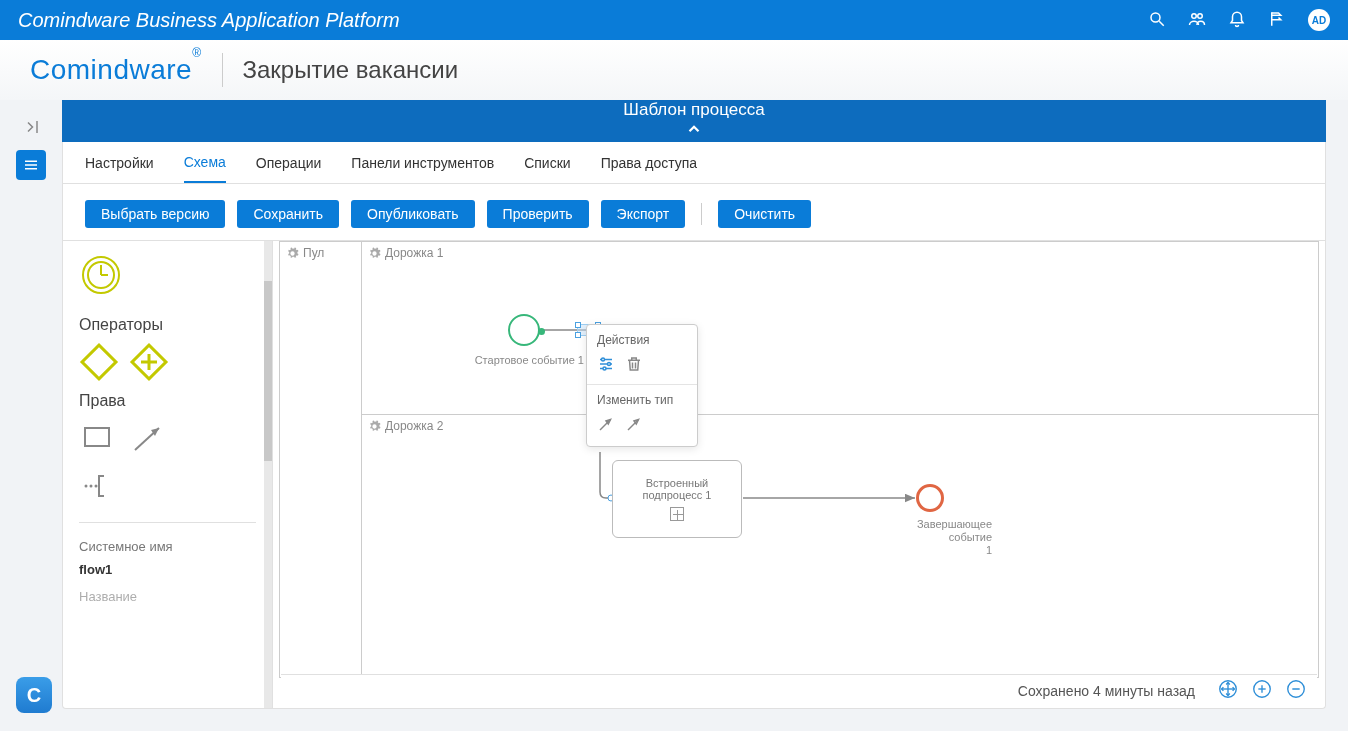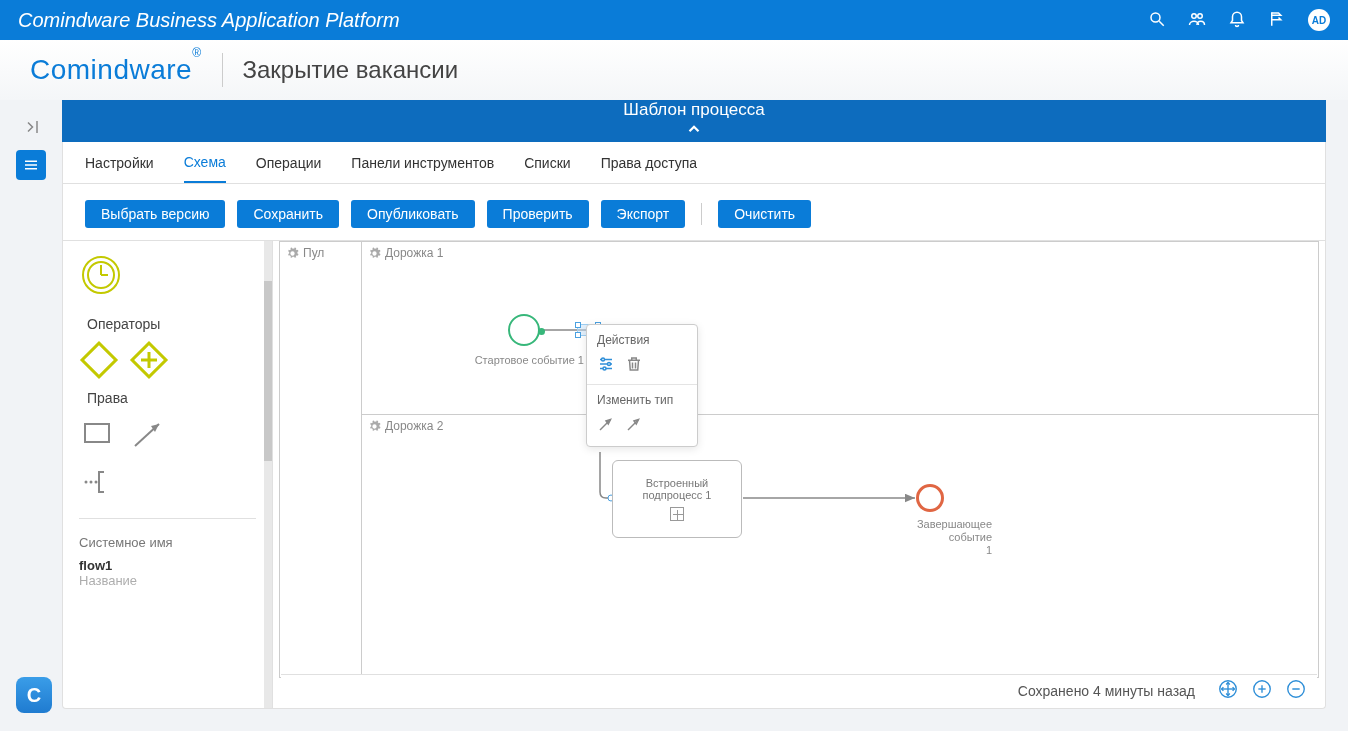--- a/index.html
+++ b/index.html
@@ -52,26 +52,26 @@
   
   .btn-row{display:flex;gap:12px;padding:16px 22px 12px;align-items:center;}
   .btn{background:var(--blue-bright);color:#fff;border:none;border-radius:3px;padding:6px 16px;font-size:14px;cursor:pointer;}
   .vdiv{width:1px;height:22px;background:#ccc;margin:0 4px;}
 
   
   .editor{flex:1;display:flex;border-top:1px solid var(--panel-border);min-height:0;}
   .sidebar{width:210px;border-right:1px solid var(--panel-border);padding:12px 16px;overflow:hidden;position:relative;}
   .sidebar-scroll-hint{position:absolute;right:0;top:0;bottom:0;width:8px;background:#e8e8e8;}
   .sidebar-scroll-thumb{position:absolute;right:0;top:40px;width:8px;height:180px;background:#c8c8c8;}
-  .sidebar .section-label{color:#444;font-size:14px;margin:10px 8px 8px;}
+  .sidebar .section-label{color:#444;font-size:16px;margin:10px 0 8px;}
   .shape-row{display:flex;gap:10px;flex-wrap:wrap;}
   .shape-row svg{width:40px;height:40px;}
   .circle-icon{width:44px;height:44px;margin-bottom:6px;}
   .divider-h{height:1px;background:var(--panel-border);margin:16px 0;}
-  .prop-label{color:#777;font-size:13px;margin-top:0;}
+  .prop-label{color:#777;font-size:13px;margin-top:12px;}
   .prop-value{font-weight:bold;font-size:13px;margin-top:8px;}
 
   .canvas-wrap{flex:1;position:relative;overflow:hidden;}
   .canvas{position:absolute;inset:0;}
 
   
   .pool{position:absolute;left:6px;top:0;right:6px;bottom:30px;border:1px solid #ccc;padding-left:46px;}
   .pool-header{position:absolute;left:0;top:0;width:82px;bottom:0;border-right:1px solid #ccc;}
   .lane{position:absolute;left:82px;right:0;}
   .lane-1{top:0;height:173px;border-bottom:1px solid #ccc;}

